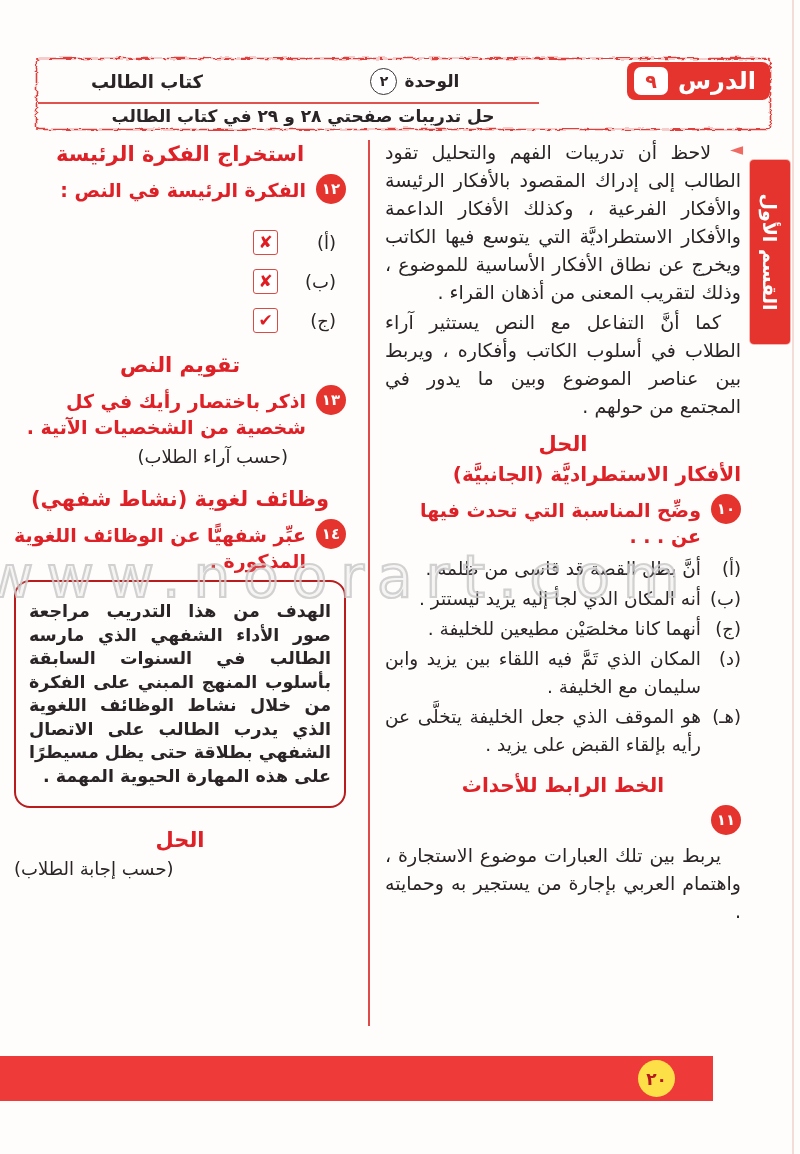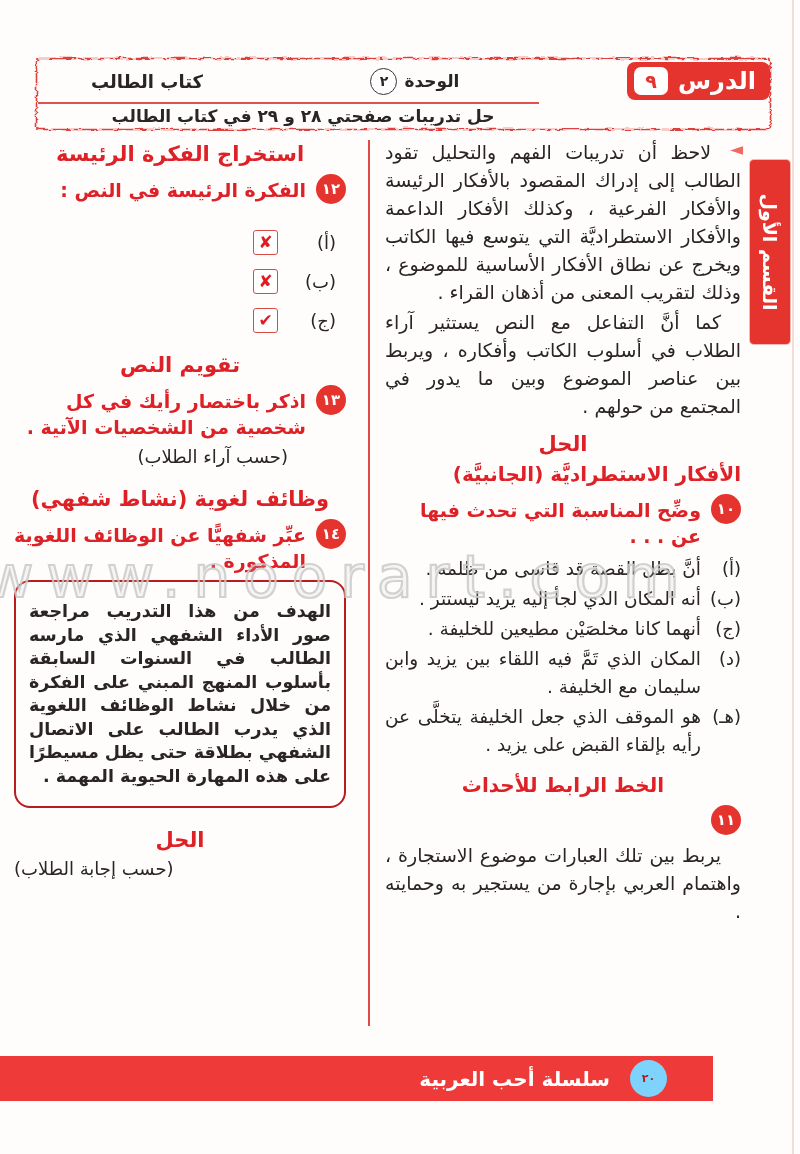--- a/index.html
+++ b/index.html
@@ -65,22 +65,22 @@
   .center-black{text-align:left;font-size:18px;margin:4px 0;}
   .mt-lg{margin-top:20px;}
   .mt-md{margin-top:14px;}
   
   .watermark{position:absolute;top:546px;left:-14px;width:840px;height:62px;
     direction:ltr;font-family:"DejaVu Sans",sans-serif;font-size:58px;line-height:62px;
     letter-spacing:13px;color:rgba(205,205,205,0.18);
     -webkit-text-stroke:2.2px #cacaca;white-space:nowrap;opacity:.85;pointer-events:none;z-index:6;}
   
   .footer-bar{position:absolute;top:1056px;left:0;width:713px;height:45px;background:#ee3a38;}
-  .footer-circle{position:absolute;top:4px;right:46px;width:37px;height:37px;border-radius:50%;
-    background:#7dd3fc;color:#b5191f;font-weight:bold;font-size:11px;
+  .footer-circle{position:absolute;top:4px;right:38px;width:37px;height:37px;border-radius:50%;
+    background:#fde047;color:#b5191f;font-weight:bold;font-size:17px;
     display:flex;align-items:center;justify-content:center;}
   .footer-text{position:absolute;right:103px;top:50%;transform:translateY(-50%);
     color:#fff;font-weight:bold;font-size:20px;}
 </style>
 </head>
 <body>
 
 <div id="page">
 
   <div class="page-edge"></div>
@@ -210,16 +210,15 @@
     <div class="note-box">الهدف من هذا التدريب مراجعة صور الأداء الشفهي الذي مارسه الطالب في السنوات السابقة بأسلوب المنهج المبني على الفكرة من خلال نشاط الوظائف اللغوية الذي يدرب الطالب على الاتصال الشفهي بطلاقة حتى يظل مسيطرًا على هذه المهارة الحيوية المهمة .</div>
 
     <h2 class="center-red mt-lg">الحل</h2>
     <div class="center-black">(حسب إجابة الطلاب)</div>
   </section>
 
   <div class="watermark">www.noorart.com</div>
 
   <footer class="footer-bar">
     <span class="footer-circle">٢٠</span>
-    <span class="footer-text">سلسلة أحب العربية</span>
   </footer>
 
 </div>
 
 </body></html>

